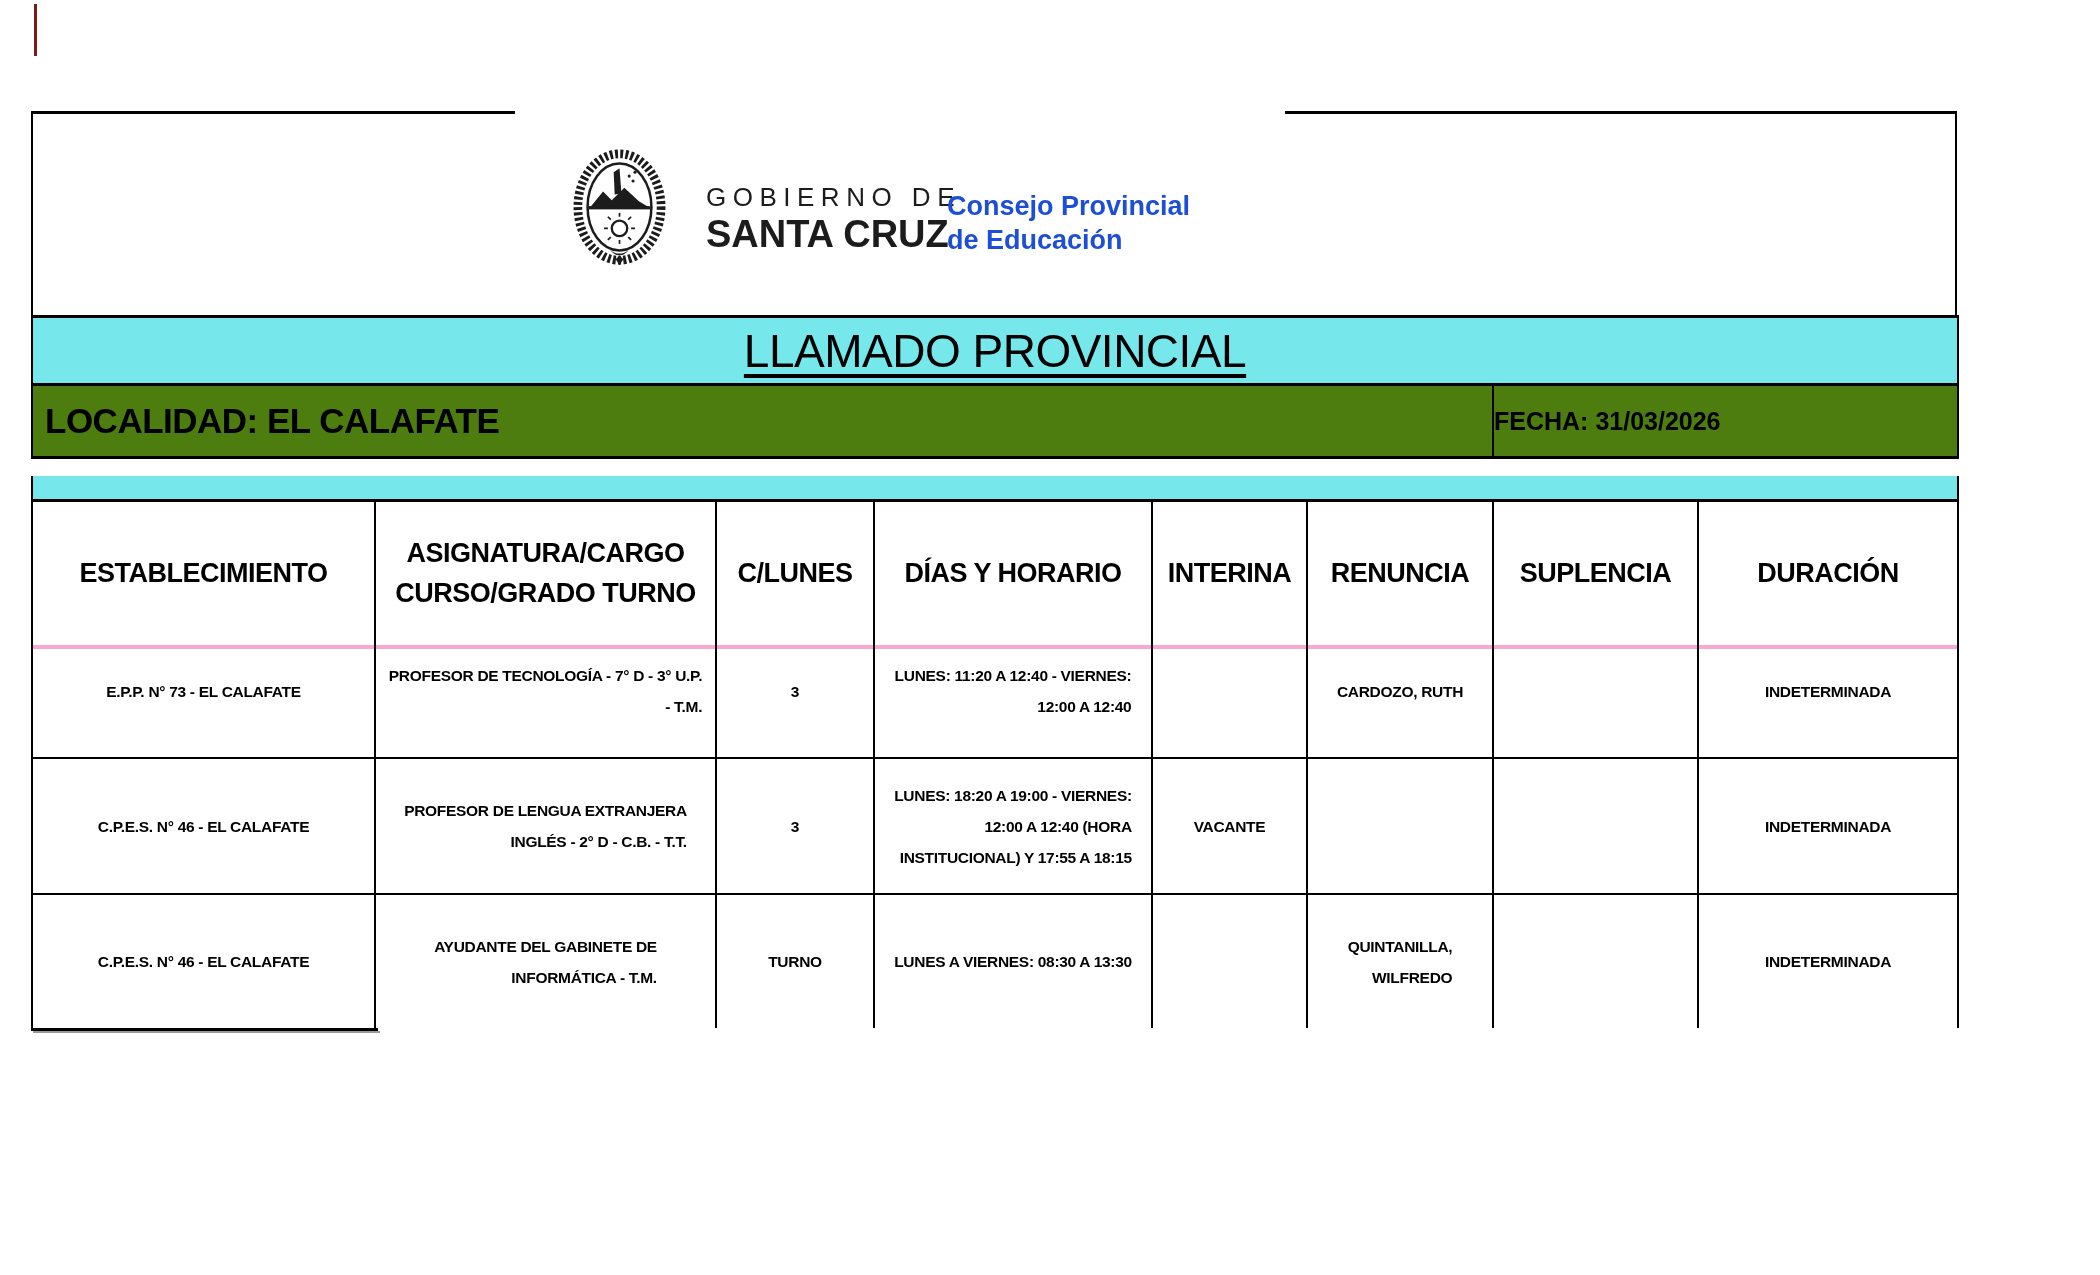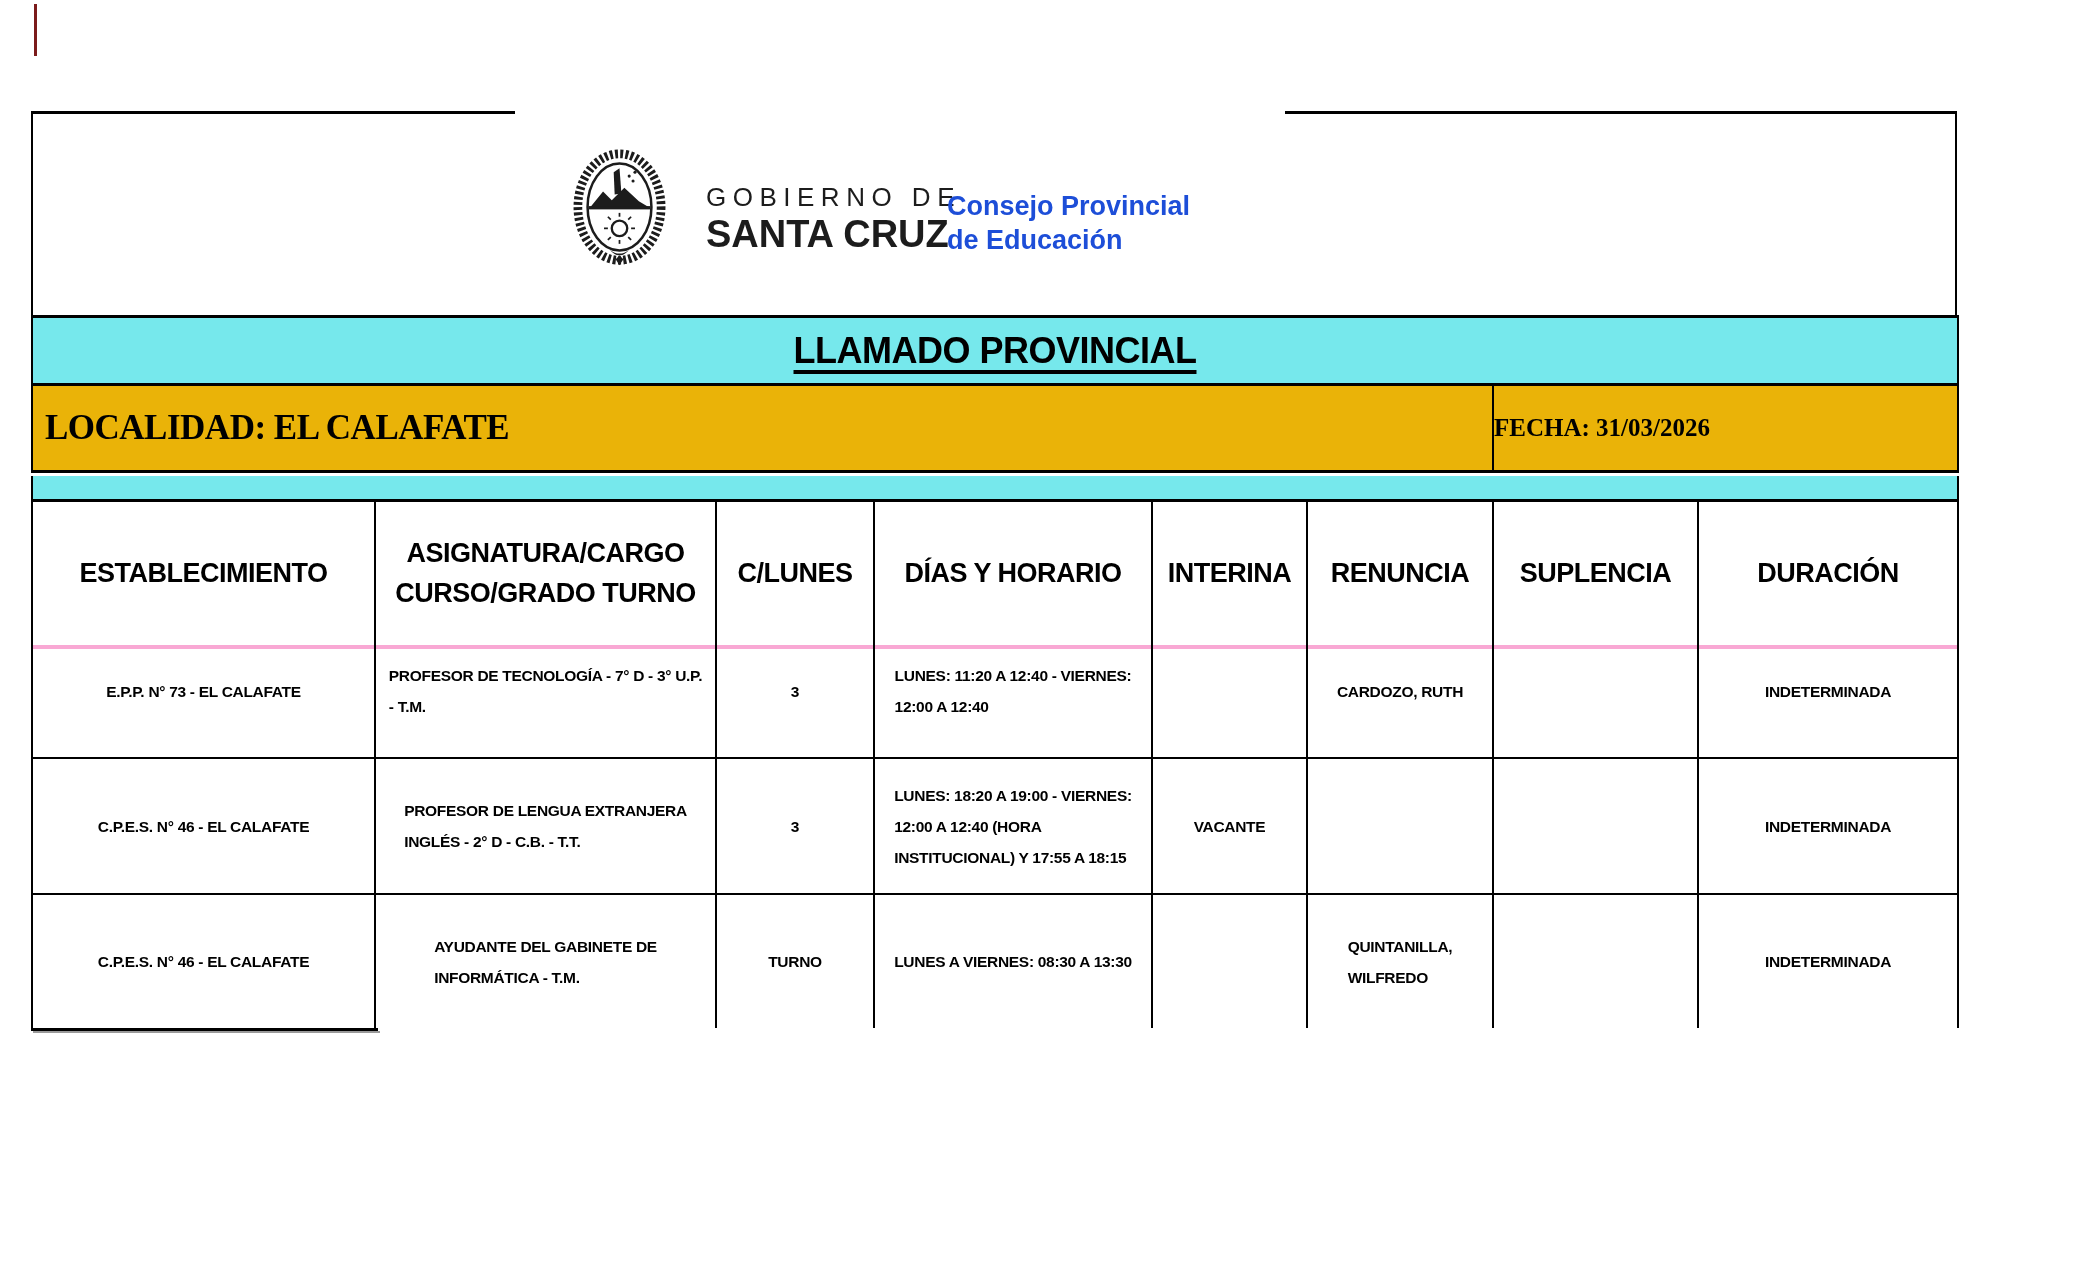--- a/index.html
+++ b/index.html
@@ -26,28 +26,28 @@
 
   
   .section{position:absolute;left:31px;width:1928px;box-sizing:border-box;border-left:2px solid #000;border-right:2px solid #000;}
 
   .banner{
     top:315px;height:71px;background:var(--cyan);
     border-top:3px solid #000;border-bottom:3px solid #000;
     display:flex;align-items:center;justify-content:center;
   }
   .banner .title{
-    font-size:36px;font-weight:700;letter-spacing:-0.5px;
+    font-size:46px;font-weight:400;letter-spacing:-0.5px;
     text-decoration:underline;text-decoration-thickness:4px;text-underline-offset:7px;
   }
 
   .loc-row{
-    top:386px;height:87px;background:#eab308;
+    top:386px;height:73px;background:#4d7c0f;
     border-bottom:3px solid #000;
-    display:grid;grid-template-columns:1459px 1fr;font-family:Liberation Serif, serif;
+    display:grid;grid-template-columns:1459px 1fr;
   }
   .loc-cell{display:flex;align-items:center;padding-left:12px;font-size:35px;font-weight:800;letter-spacing:-0.5px;}
   .fecha-cell{border-left:2px solid #000;display:flex;align-items:center;font-size:25px;font-weight:800;}
 
   .strip{top:476px;height:26px;background:var(--cyan);border-bottom:3px solid #000;}
 
   .thead{
     top:502px;height:147px;background:#fff;
     border-bottom:4px solid #f9a8d4;
     display:grid;grid-template-columns:343px 341px 158px 278px 155px 186px 205px 1fr;
@@ -62,21 +62,21 @@
 
   .tbody{top:625px;height:403px;}
   .trow{
     display:grid;grid-template-columns:343px 341px 158px 278px 155px 186px 205px 1fr;
     box-sizing:border-box;
   }
   .trow-1,.trow-2{border-bottom:2px solid #000;}
   .trow-1{height:134px;} .trow-2{height:136px;} .trow-3{height:133px;}
   .cell{
     border-right:2px solid #000;
-    display:flex;align-items:center;justify-content:center;text-align:left;
+    display:flex;align-items:center;justify-content:center;text-align:right;
     font-size:15.5px;font-weight:700;line-height:2.0;letter-spacing:-0.3px;
     white-space:pre-line;padding:16px 3px;box-sizing:border-box;
   }
   .cell:last-child{border-right:none;}
 
   .col1-bottom{position:absolute;left:31px;top:1028px;width:347px;height:3px;background:#000;}
   .col1-bottom-shadow{position:absolute;left:33px;top:1031px;width:347px;height:2px;background:#9a9a9a;}
 </style>
 </head>
 <body>

